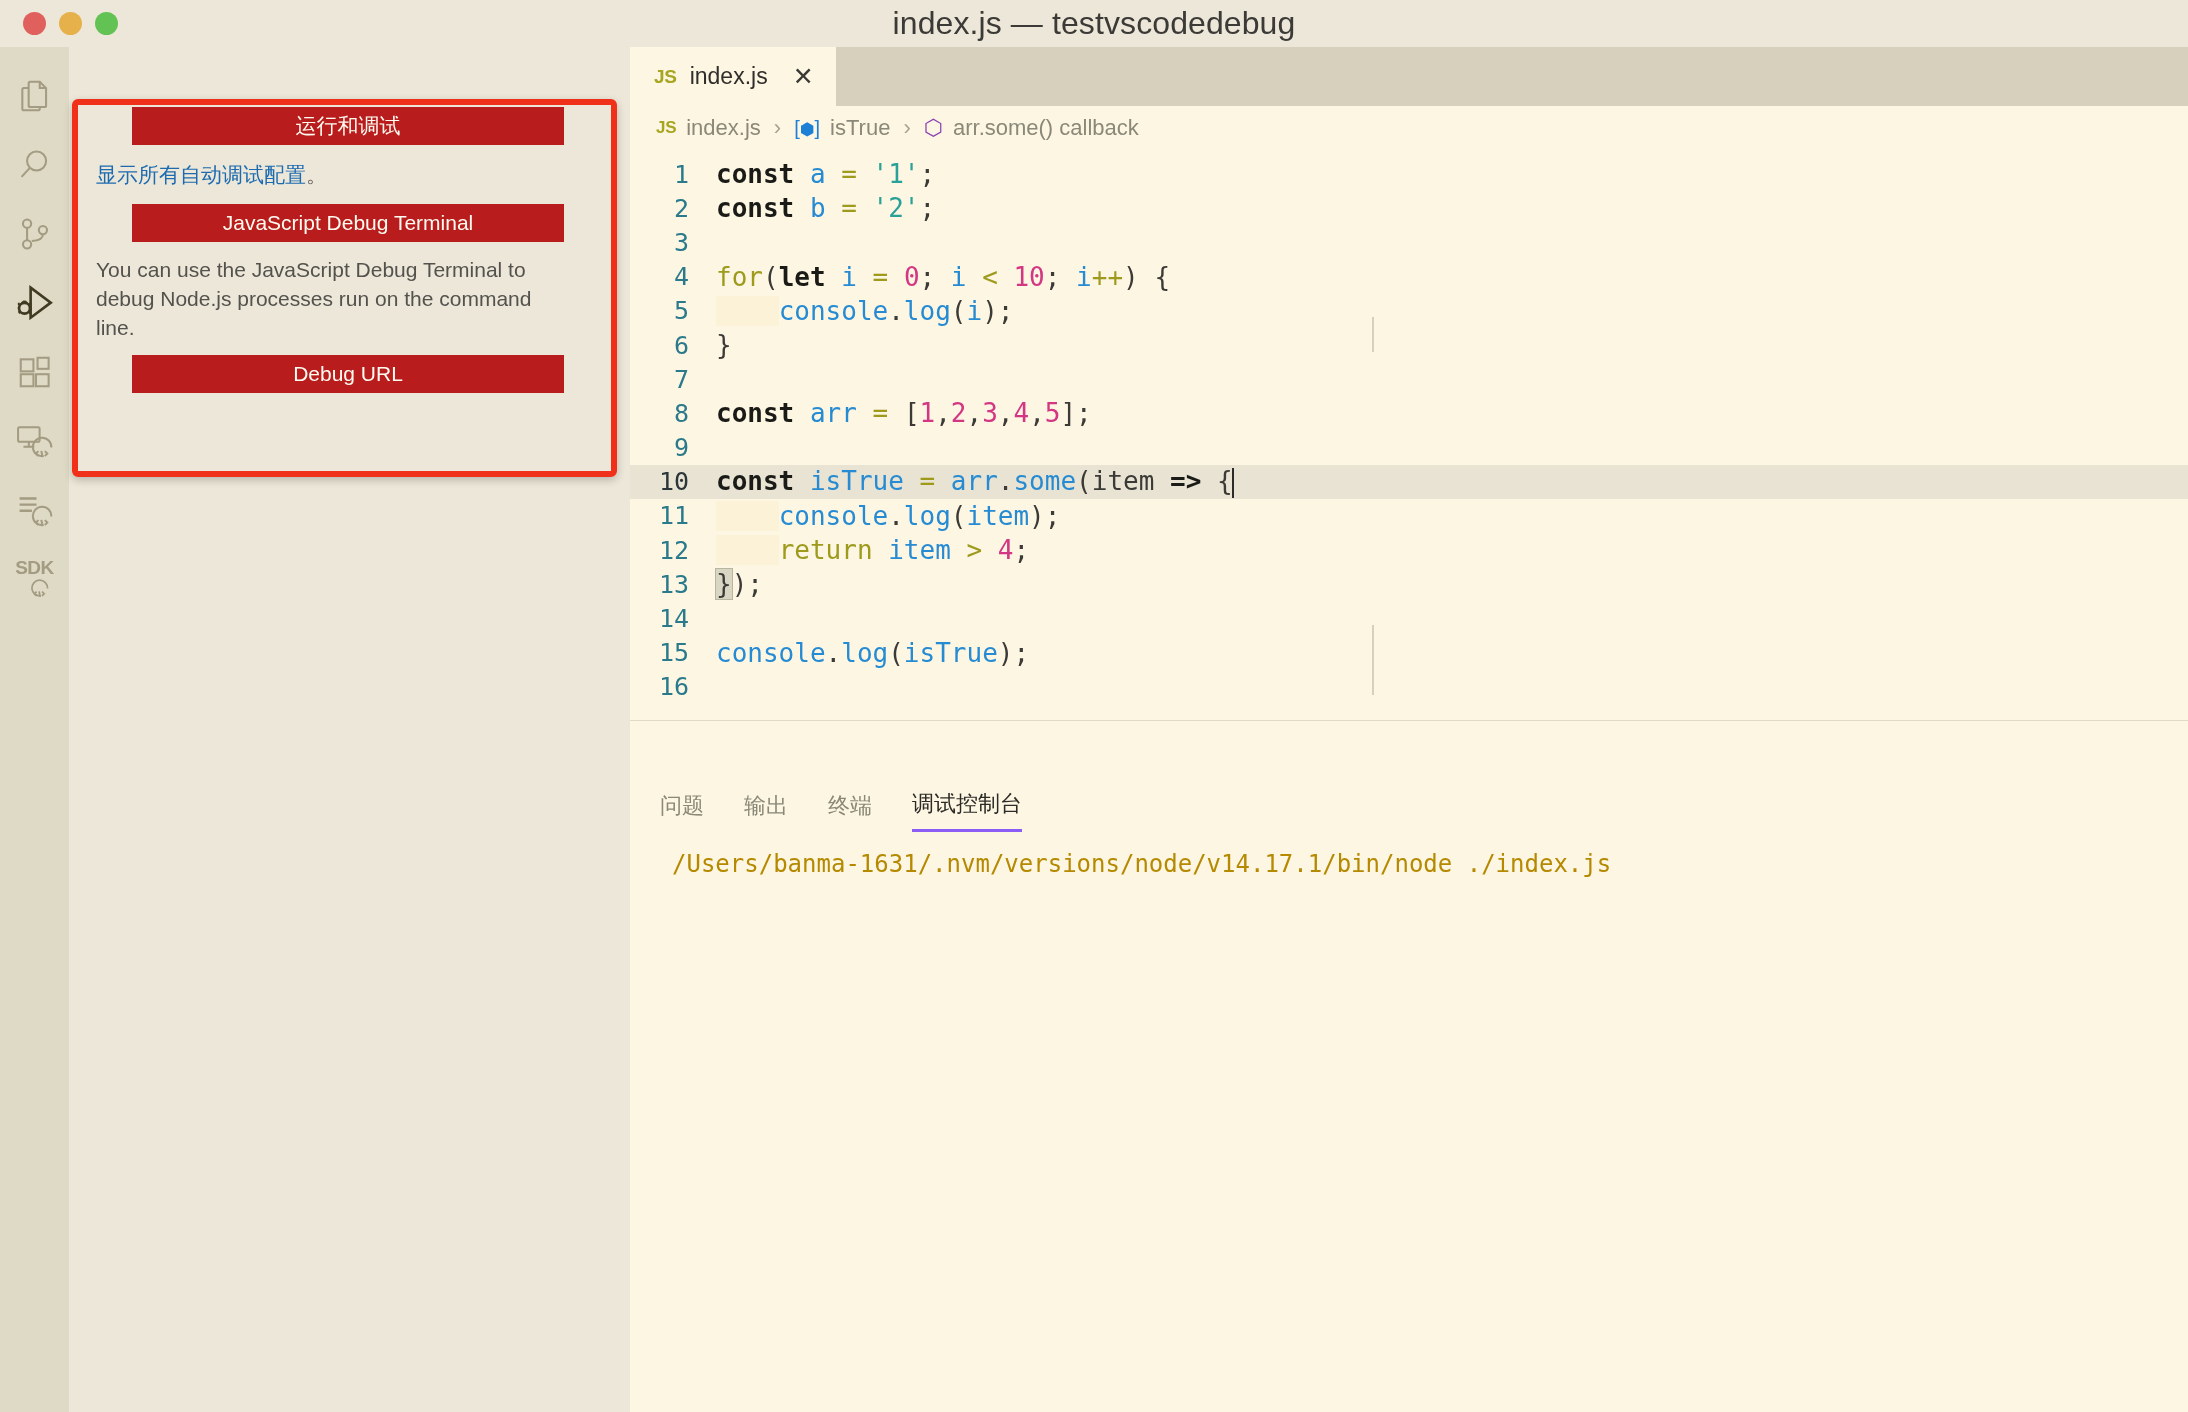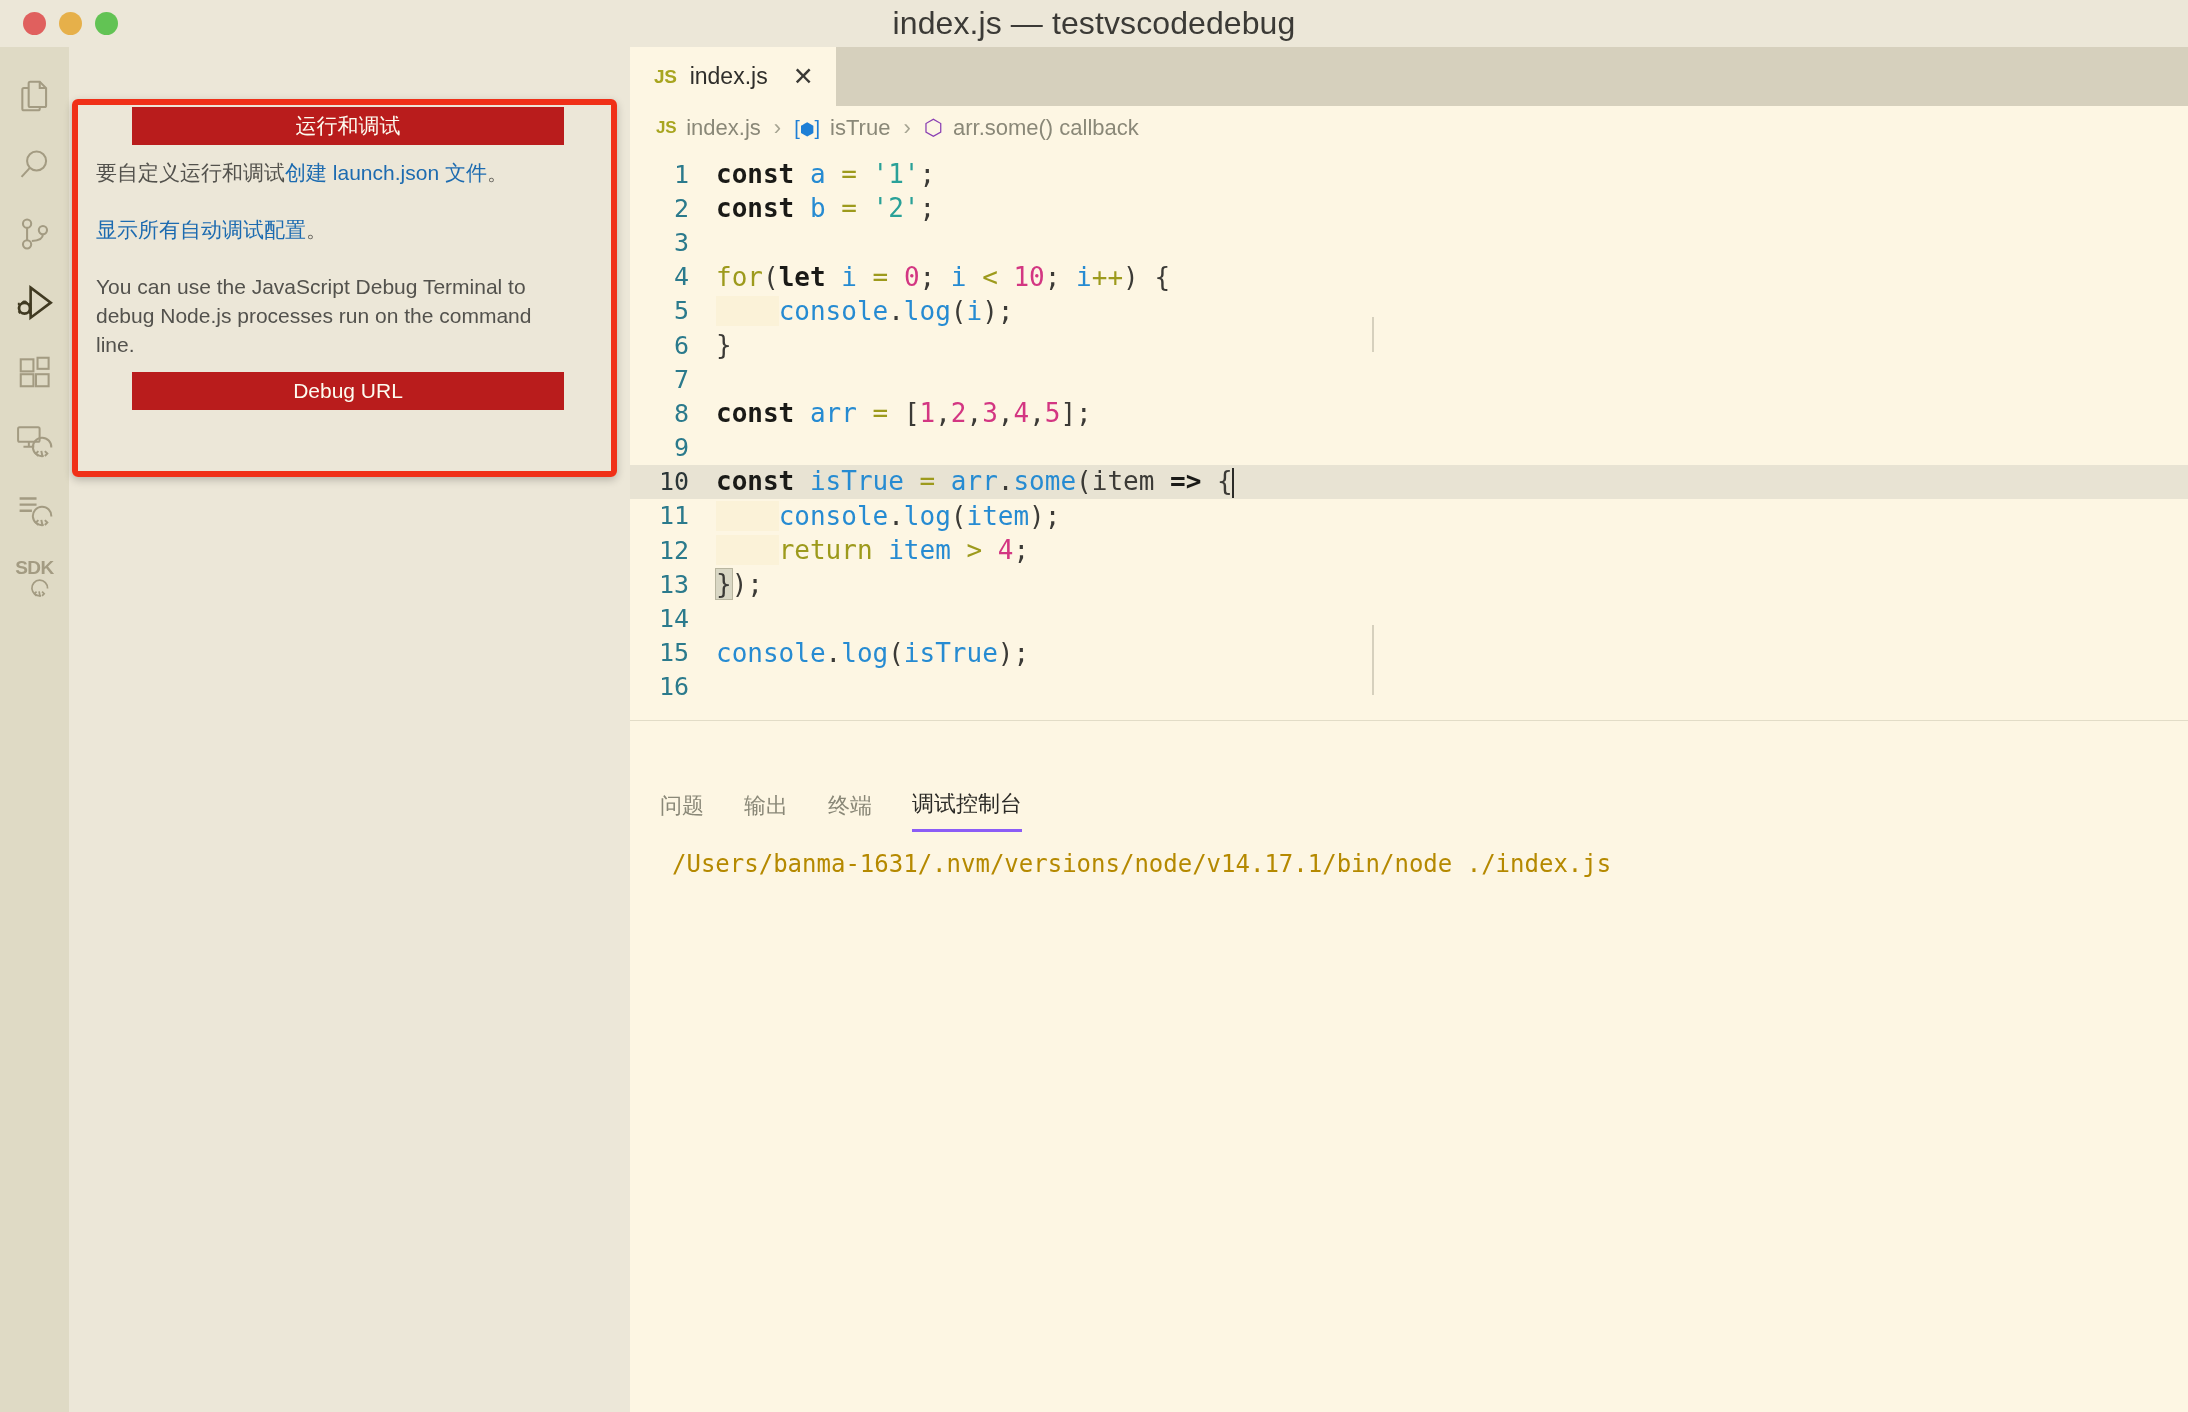--- a/index.html
+++ b/index.html
@@ -298,24 +298,24 @@
 </div>
 
 <div class="sidebar">
 
   <div class="highlight-box"></div>
 
   <div class="panel-body">
 
     <button class="dbg-btn">运行和调试</button>
 
-    <div class="dbg-text"><span>要自定义运行和调试</span><span class="lnk">创建 launch.json 文件</span><span>。</span></div>
 
     <div class="dbg-text tight"><span class="lnk">显示所有自动调试配置</span><span>。</span></div>
 
+    <button class="dbg-btn">JavaScript Debug Terminal</button>
 
     <div class="dbg-text">You can use the JavaScript Debug Terminal to debug Node.js processes run on the command line.</div>
 
     <button class="dbg-btn">Debug URL</button>
   </div>
 </div>
 
 <div class="editor-area">
 
   <div class="tabs-row">

